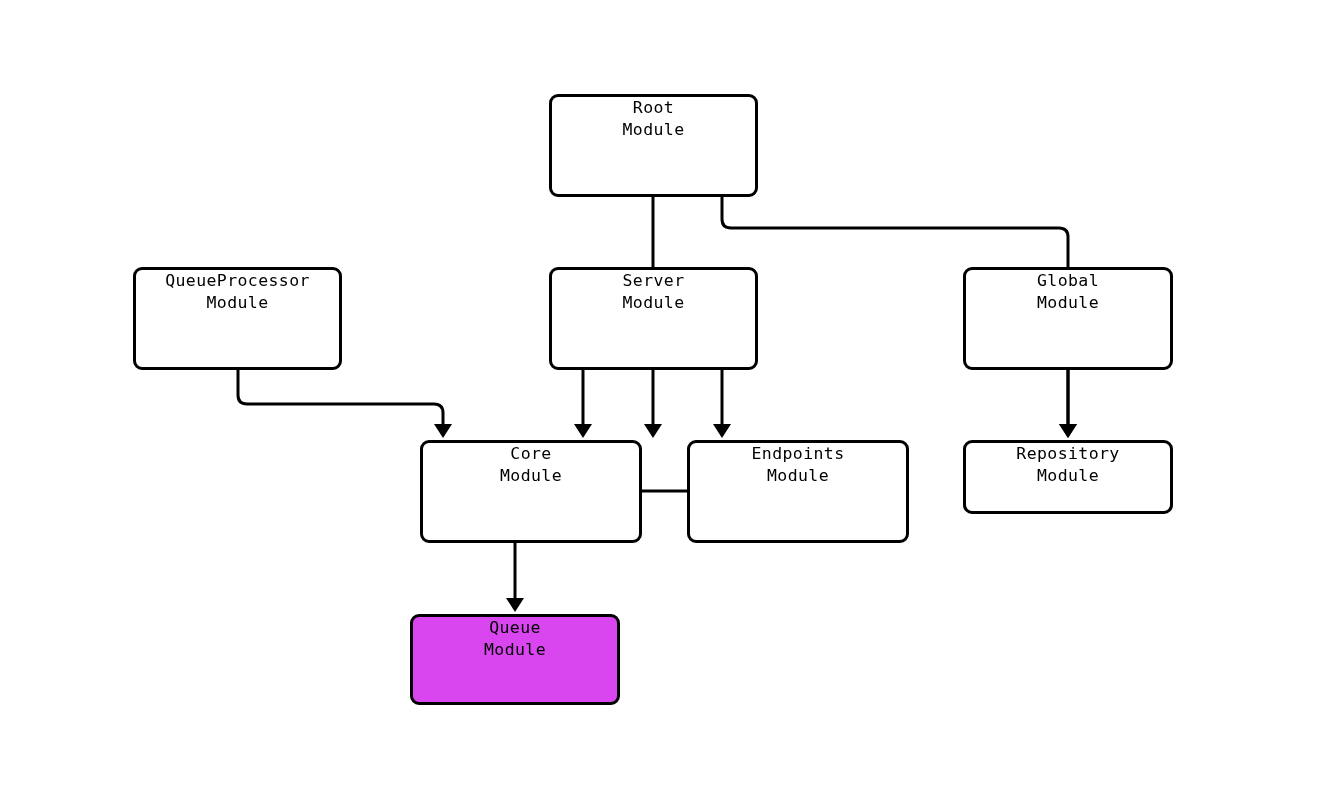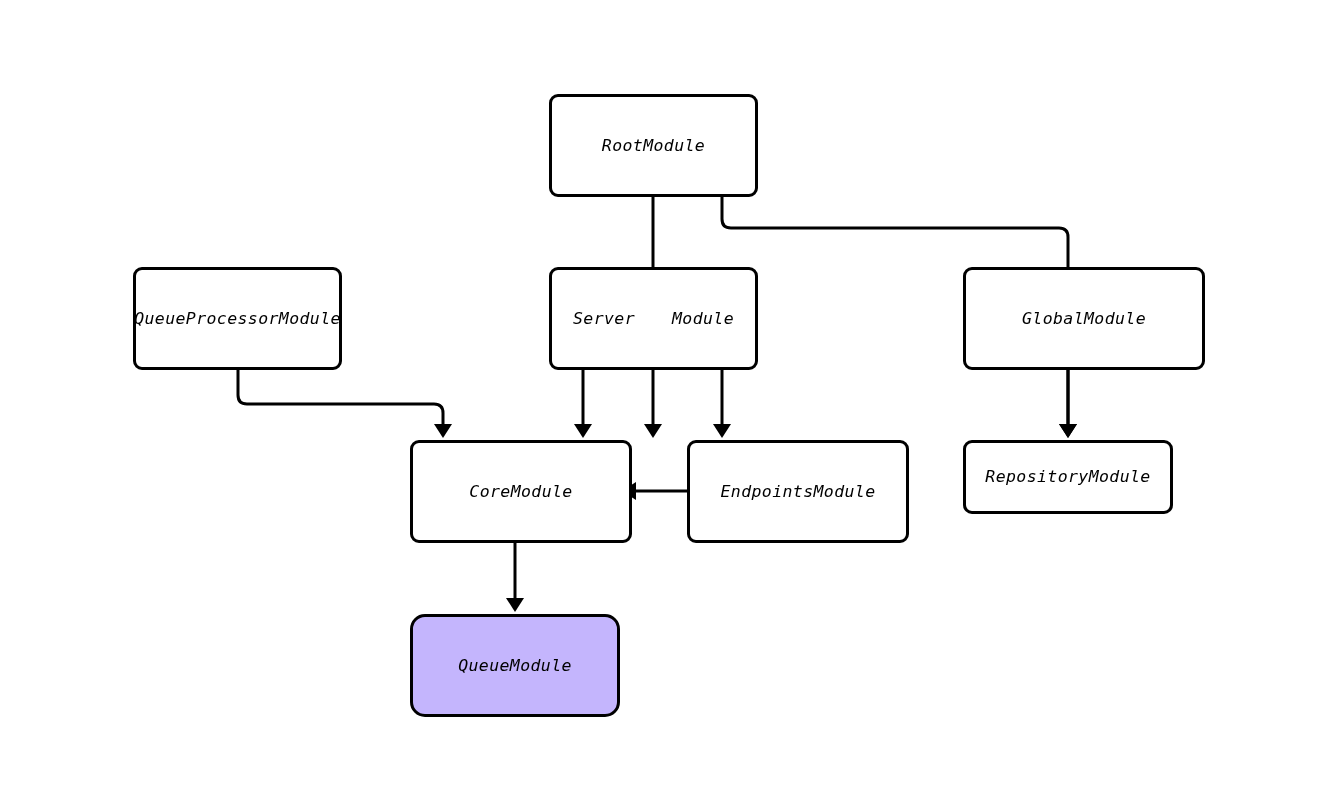--- a/index.html
+++ b/index.html
@@ -24,25 +24,24 @@
     height: 809px;
     pointer-events: none;
   }
   .node {
     position: absolute;
     box-sizing: border-box;
     background: #ffffff;
     border: 3px solid #000000;
     border-radius: 9px;
     display: flex;
-    flex-direction: row;
+    flex-direction: column;
     align-items: center;
-    justify-content: center;
+    justify-content: flex-start;
     z-index: 2;
-    font-style: italic;
   }
   .node-label {
     font-family: "DejaVu Sans Mono", "Liberation Mono", monospace;
     font-size: 16.5px;
     line-height: 22px;
     color: #000000;
     text-align: center;
     letter-spacing: 0.4px;
     white-space: pre;
   }
@@ -90,43 +89,43 @@
   <div class="node" style="left: 549px; top: 94px; width: 209px; height: 103px; border-width: 3px; border-color: rgb(0, 0, 0); border-radius: 9px; background: rgb(255, 255, 255);">
     <div class="node-label">Root</div>
     <div class="node-label">Module</div>
   </div>
 
   <div class="node" style="left: 133px; top: 267px; width: 209px; height: 103px; border-width: 3px; border-color: rgb(0, 0, 0); border-radius: 9px; background: rgb(255, 255, 255);">
     <div class="node-label">QueueProcessor</div>
     <div class="node-label">Module</div>
   </div>
 
-  <div class="node" style="left: 549px; top: 267px; width: 209px; height: 103px; border-width: 3px; border-color: rgb(0, 0, 0); border-radius: 9px; background: rgb(255, 255, 255); gap: 37px;">
+  <div class="node" style="left: 549px; top: 267px; width: 209px; height: 103px; border-width: 3px; border-color: rgb(0, 0, 0); border-radius: 9px; background: rgb(255, 255, 255);">
     <div class="node-label">Server</div>
     <div class="node-label">Module</div>
   </div>
 
-  <div class="node" style="left: 963px; top: 267px; width: 242px; height: 103px; border-width: 3px; border-color: rgb(0, 0, 0); border-radius: 9px; background: rgb(255, 255, 255);">
+  <div class="node" style="left: 963px; top: 267px; width: 210px; height: 103px; border-width: 3px; border-color: rgb(0, 0, 0); border-radius: 9px; background: rgb(255, 255, 255);">
     <div class="node-label">Global</div>
     <div class="node-label">Module</div>
   </div>
 
-  <div class="node" style="left: 410px; top: 440px; width: 222px; height: 103px; border-width: 3px; border-color: rgb(0, 0, 0); border-radius: 9px; background: rgb(255, 255, 255);">
+  <div class="node" style="left: 420px; top: 440px; width: 222px; height: 103px; border-width: 3px; border-color: rgb(0, 0, 0); border-radius: 9px; background: rgb(255, 255, 255);">
     <div class="node-label">Core</div>
     <div class="node-label">Module</div>
   </div>
 
   <div class="node" style="left: 687px; top: 440px; width: 222px; height: 103px; border-width: 3px; border-color: rgb(0, 0, 0); border-radius: 9px; background: rgb(255, 255, 255);">
     <div class="node-label">Endpoints</div>
     <div class="node-label">Module</div>
   </div>
 
   <div class="node" style="left: 963px; top: 440px; width: 210px; height: 74px; border-width: 3px; border-color: rgb(0, 0, 0); border-radius: 9px; background: rgb(255, 255, 255);">
     <div class="node-label">Repository</div>
     <div class="node-label">Module</div>
   </div>
 
-  <div class="node" style="left: 410px; top: 614px; width: 210px; height: 103px; border-width: 3px; border-color: rgb(0, 0, 0); border-radius: 15px; background: #c4b5fd;">
+  <div class="node" style="left: 410px; top: 614px; width: 210px; height: 91px; border-width: 3px; border-color: rgb(0, 0, 0); border-radius: 9px; background: #d946ef;">
     <div class="node-label">Queue</div>
     <div class="node-label">Module</div>
   </div>
 
 </div>
 
 </body></html>

